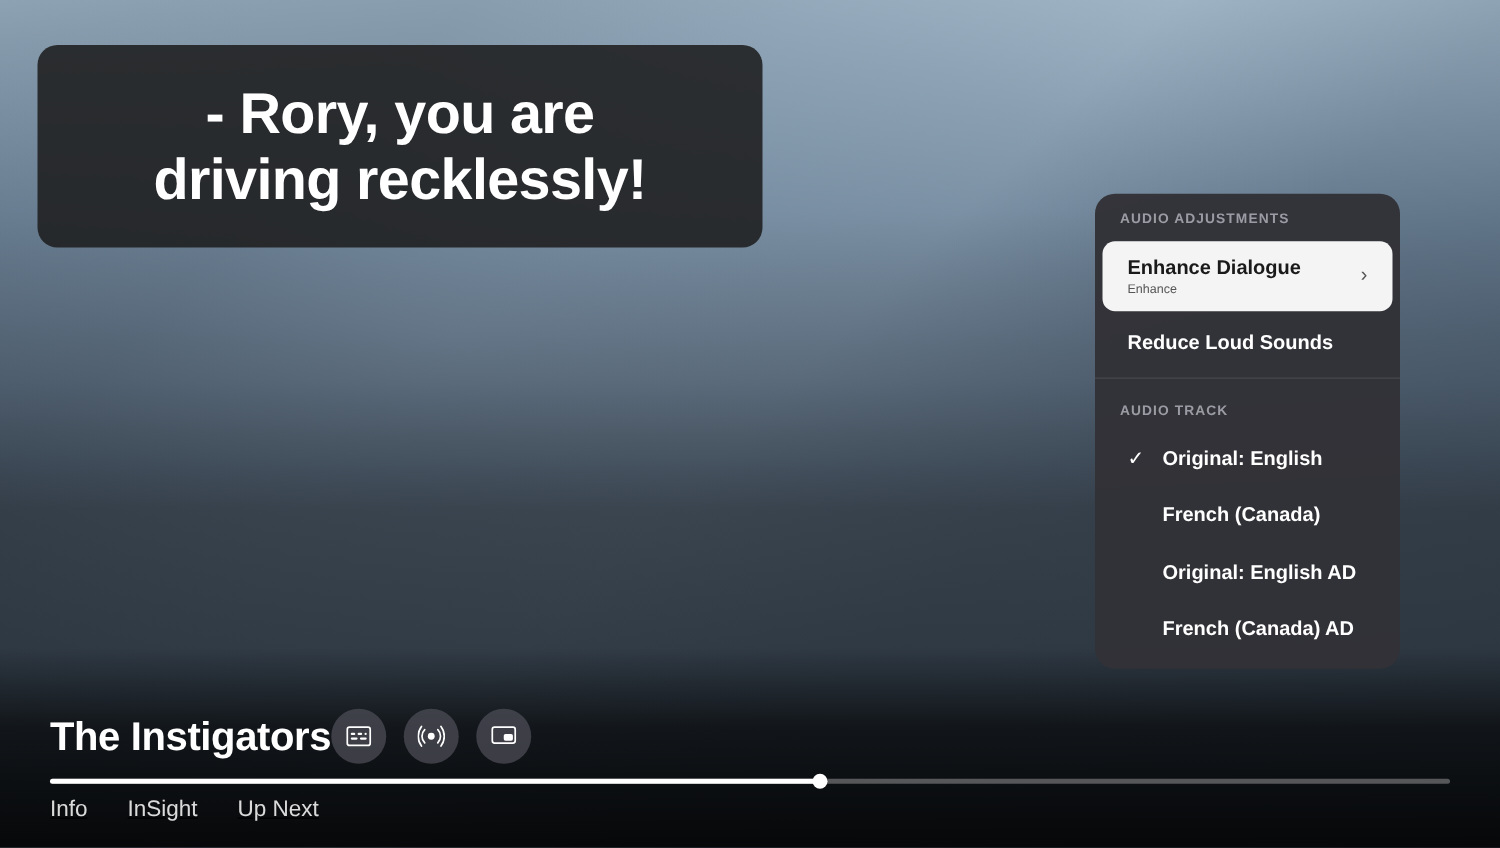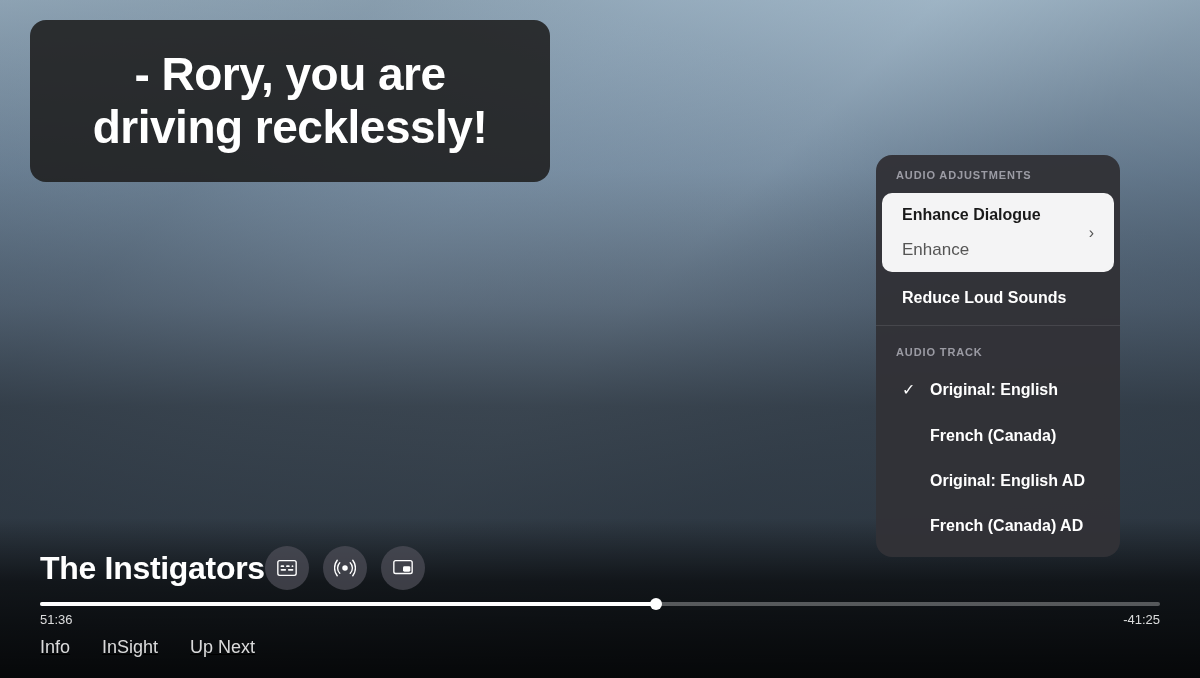--- a/index.html
+++ b/index.html
@@ -60,23 +60,23 @@
       bottom: 0;
       left: 0;
       right: 0;
       height: 160px;
       background: linear-gradient(to top, rgba(0,0,0,0.85) 0%, rgba(0,0,0,0.6) 60%, transparent 100%);
     }
 
     
     .subtitle-box {
       position: absolute;
-      top: 20px;
+      top: 36px;
       left: 30px;
-      width: 520px;
+      width: 580px;
       background: rgba(30,30,30,0.88);
       border-radius: 16px;
       padding: 28px 36px;
     }
 
     .subtitle-text {
       color: #ffffff;
       font-size: 46px;
       font-weight: 700;
       line-height: 1.15;
@@ -134,22 +134,22 @@
 
     .item-title {
       color: #ffffff;
       font-size: 16px;
       font-weight: 700;
       line-height: 1.2;
     }
 
     .item-subtitle {
       color: rgba(200,200,210,0.7);
-      font-size: 17px;
-      margin-top: 16px;
+      font-size: 10px;
+      margin-top: 2px;
     }
 
     .chevron {
       color: rgba(200,200,210,0.7);
       font-size: 16px;
     }
 
     .panel-separator {
       height: 1px;
       background: rgba(255,255,255,0.1);
@@ -377,24 +377,20 @@
       </div>
 
     </div>
   </div>
 
   <div class="progress-container">
     <div class="progress-track">
       <div class="progress-fill"></div>
       <div class="progress-thumb"></div>
     </div>
-    <div class="time-row">
-      <span class="time-label">51:36</span>
-      <span class="time-label">-41:25</span>
-    </div>
   </div>
 
   <div class="nav-tabs">
     <div class="nav-tab">Info</div>
     <div class="nav-tab">InSight</div>
     <div class="nav-tab">Up Next</div>
   </div>
 
 </div>
 

